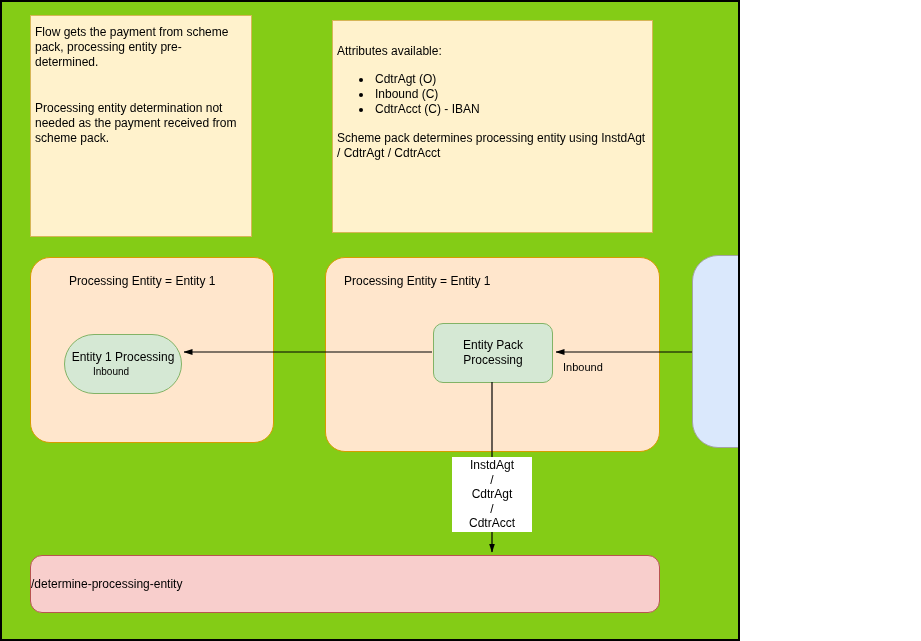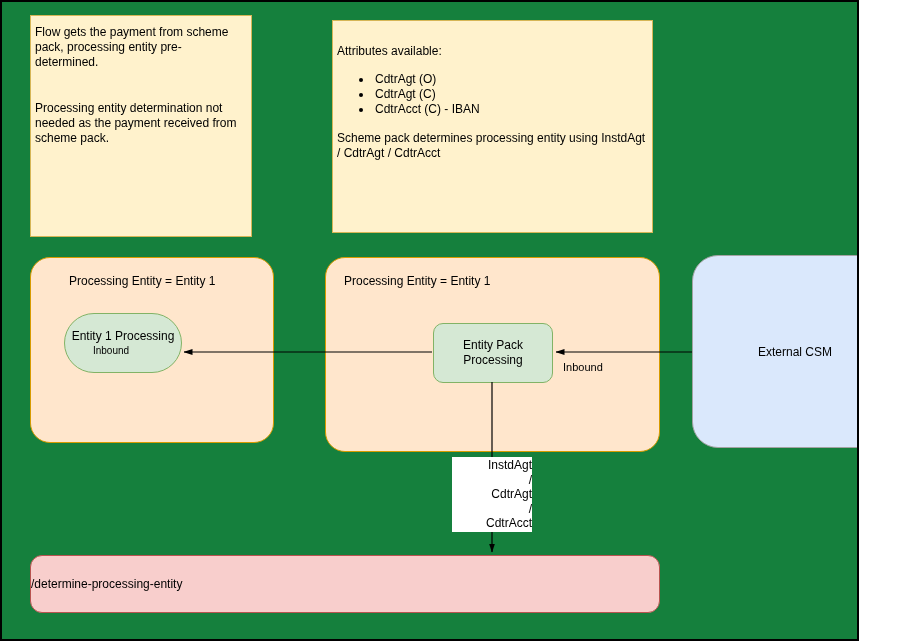--- a/index.html
+++ b/index.html
@@ -1,18 +1,18 @@
 <!DOCTYPE html>
 <html><head>
 <meta charset="utf-8">
 <style>
   html,body{margin:0;padding:0;background:#fff;}
   .canvas{
-    position:relative;width:859px;height:641px;box-sizing:border-box;
-    background:#15803d;border:2px solid #000000;overflow:hidden;
+    position:relative;width:740px;height:641px;box-sizing:border-box;
+    background:#84cc16;border:2px solid #000000;overflow:hidden;
     font-family:"Liberation Sans","DejaVu Sans",sans-serif;color:#000;padding-left:31px;
   }
   
   .note{
     position:absolute;background:#FFF2CC;border:1px solid #D6B656;
     box-sizing:border-box;font-size:12px;line-height:15px;
     padding:9px 6px 8px 4px;
   }
   .note p{margin:0;}
   .note .par-gap{margin-top:31px;}
@@ -44,47 +44,47 @@
   .endpoint{
     position:absolute;background:#F8CECC;border:1px solid #B85450;
     border-radius:12px;box-sizing:border-box;display:flex;
     align-items:center;justify-content:flex-start;font-size:12px;
   }
   
   .arrows{position:absolute;left:0;top:0;pointer-events:none;}
   
   .edge-label{position:absolute;font-size:11px;line-height:13px;white-space:nowrap;}
   .edge-label.vertical{
-    font-size:12px;line-height:14.5px;white-space:pre-line;text-align:right;
+    font-size:12px;line-height:14.5px;white-space:pre-line;text-align:center;
     background:#ffffff;padding:1px 0;
   }
 </style>
 </head>
 <body>
 
 <div class="canvas">
 
   <div class="note" style="left:28px;top:13px;width:222px;height:222px;">
     <p>Flow gets the payment from scheme pack, processing entity pre-determined.</p>
     <p class="par-gap">Processing entity determination not needed as the payment received from scheme pack.</p>
   </div>
 
   <div class="note" style="left:330px;top:18px;width:321px;height:213px;">
     <p class="blk-gap">Attributes available:</p>
     <ul>
       <li>CdtrAgt (O)</li>
-      <li>CdtrAgt (C)</li>
+      <li>Inbound (C)</li>
       <li>CdtrAcct (C) - IBAN</li>
     </ul>
     <p class="blk-gap">Scheme pack determines processing entity using InstdAgt / CdtrAgt / CdtrAcct</p>
   </div>
 
   <div class="container" style="left:28px;top:255px;width:244px;height:186px;">
     <div class="container-label" style="left:38px;top:16px;">Processing Entity = Entity 1</div>
-    <div class="process" style="left:33px;top:55px;width:118px;height:60px;border-radius:30px;">
+    <div class="process" style="left:33px;top:76px;width:118px;height:60px;border-radius:30px;">
       <div class="main-label">Entity 1 Processing</div>
       <div class="sub-label">Inbound</div>
     </div>
   </div>
 
   <div class="container" style="left:323px;top:255px;width:335px;height:195px;">
     <div class="container-label" style="left:18px;top:16px;">Processing Entity = Entity 1</div>
     <div class="process" style="left:107px;top:65px;width:120px;height:60px;">
       <div class="main-label">Entity Pack
 Processing</div>

